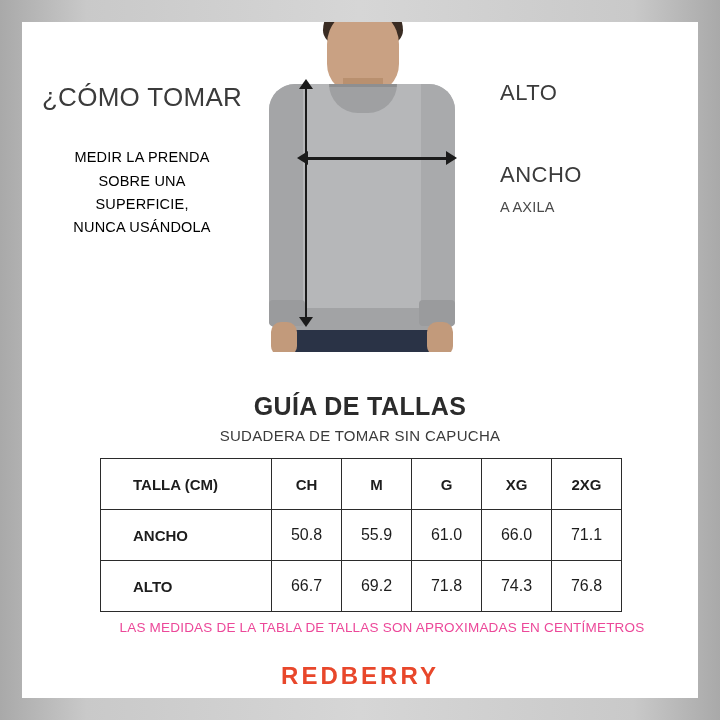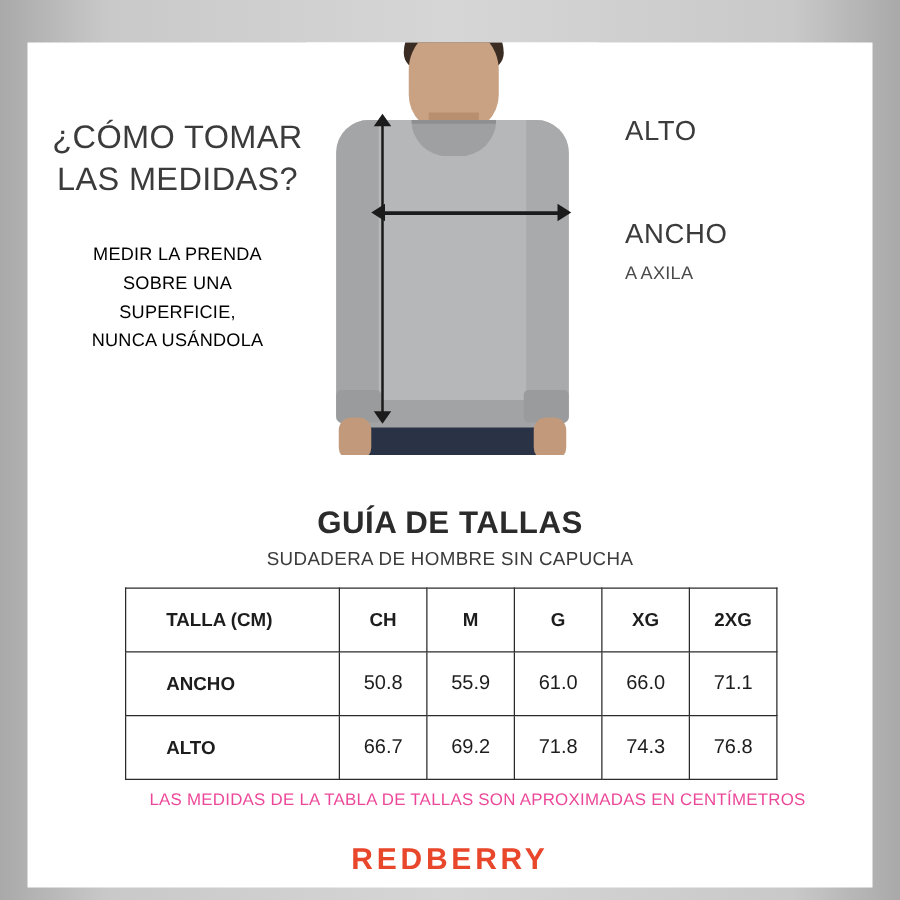--- a/index.html
+++ b/index.html
@@ -9,21 +9,21 @@
   body {
     width: 720px;
     height: 720px;
     background: linear-gradient(to right, #a9a9a9 0%, #c9c9c9 12%, #d6d6d6 50%, #c9c9c9 88%, #a9a9a9 100%);
     font-family: "Liberation Sans", sans-serif;
     overflow: hidden;
   }
   .page {
     position: absolute;
     left: 22px;
-    top: 34px;
+    top: 22px;
     width: 676px;
     height: 676px;
     background: #ffffff;
   }
 
   
   .top {
     position: absolute;
     left: 0;
     top: 0;
@@ -331,21 +331,20 @@
       <div class="cuff-l"></div>
       <div class="cuff-r"></div>
       <div class="hand-l"></div>
       <div class="hand-r"></div>
       <div class="arrow-v"></div>
       <div class="arrow-h"></div>
     </div>
 
     <div class="left-block">
       <div class="headline">¿CÓMO TOMAR</div>
-      <div class="headline">LAS MEDIDAS?</div>
       <div class="sub-left">
         <div>MEDIR LA PRENDA</div>
         <div>SOBRE UNA</div>
         <div>SUPERFICIE,</div>
         <div>NUNCA USÁNDOLA</div>
       </div>
     </div>
 
     <div class="right-block">
       <div class="group1">
@@ -354,21 +353,21 @@
       <div class="group2">
         <div class="r-title">ANCHO</div>
         <div class="r-body">
           <div>A AXILA</div>
         </div>
       </div>
     </div>
   </div>
 
   <div class="guide-title">GUÍA DE TALLAS</div>
-  <div class="guide-sub">SUDADERA DE HOMBRE SIN CAPUCHA</div>
+  <div class="guide-sub">SUDADERA DE TOMAR SIN CAPUCHA</div>
 
   <table class="sizes">
     <thead>
       <tr>
         <th class="rowhead">TALLA (CM)</th>
         <th>CH</th>
         <th>M</th>
         <th>G</th>
         <th>XG</th>
         <th>2XG</th>

